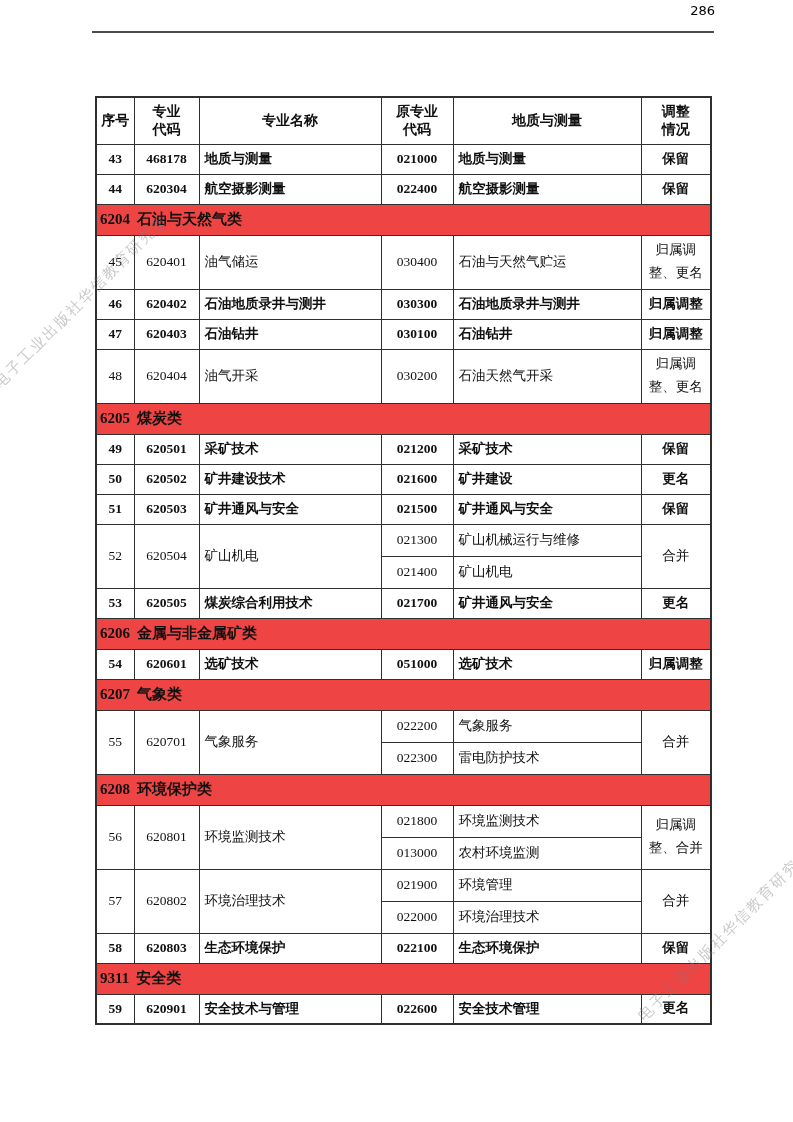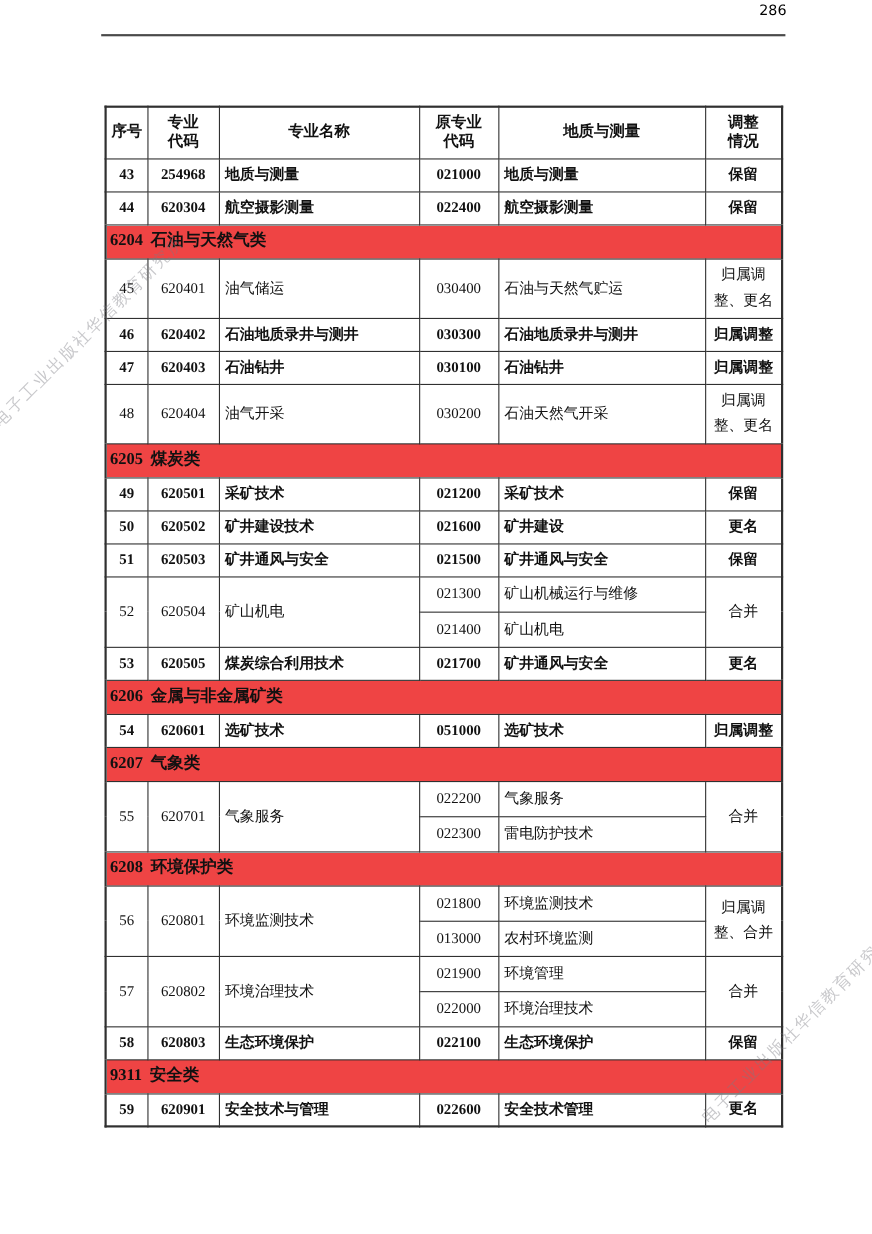--- a/index.html
+++ b/index.html
@@ -73,21 +73,21 @@
     <th>专业名称</th>
     <th>原专业
 代码</th>
     <th>地质与测量</th>
     <th>调整
 情况</th>
   </tr>
 
   <tr class="rn">
     <td class="c">43</td>
-    <td class="c">254968</td>
+    <td class="c">468178</td>
     <td class="l">地质与测量</td>
     <td class="c">021000</td>
     <td class="l">地质与测量</td>
     <td class="c adj">保留</td>
   </tr>
   <tr class="rn">
     <td class="c">44</td>
     <td class="c">620304</td>
     <td class="l">航空摄影测量</td>
     <td class="c">022400</td>

